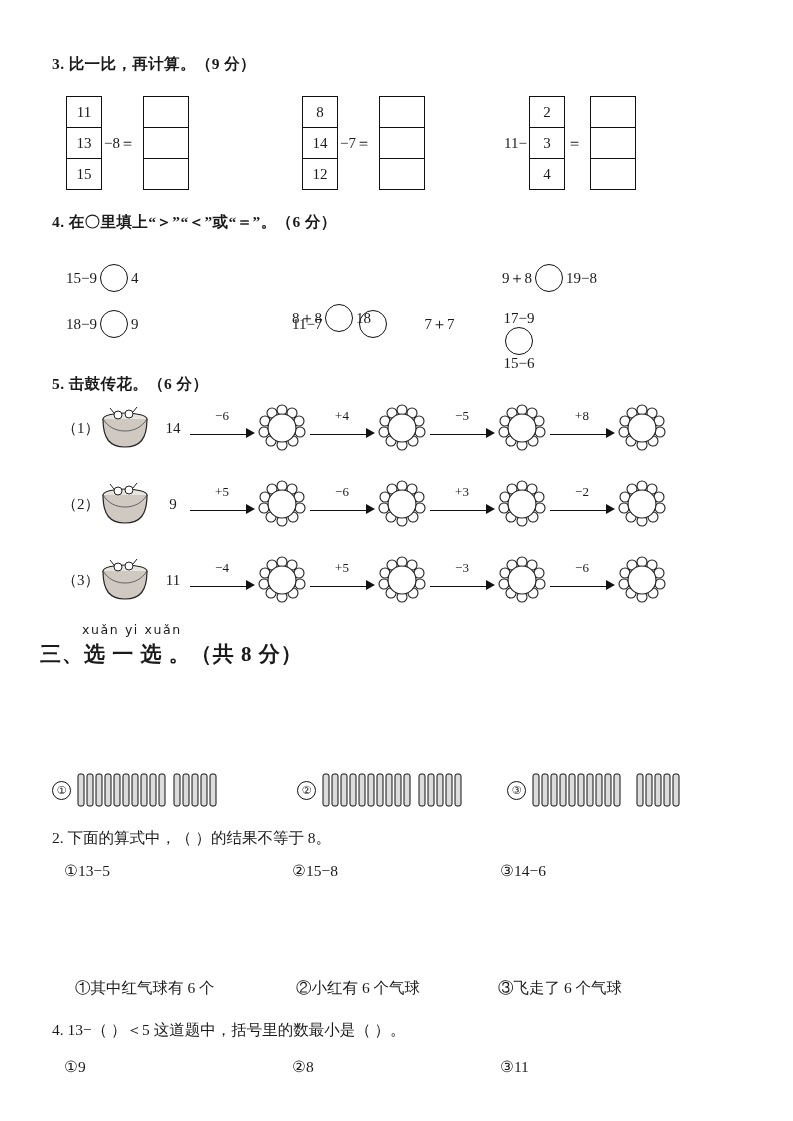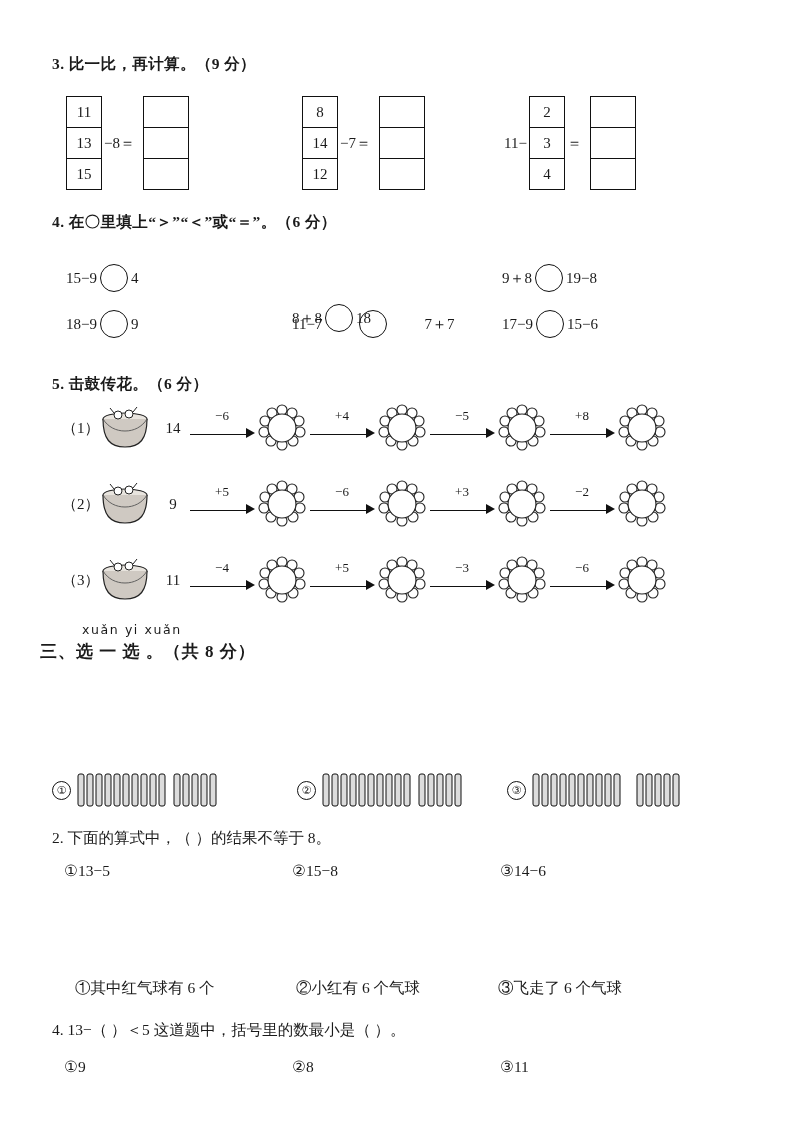--- a/index.html
+++ b/index.html
@@ -62,21 +62,21 @@
     border-top:1.4px solid #111;
   }
   .arrowhead{
     position:absolute;left:60px;top:20px;width:0;height:0;
     border-top:5px solid transparent;border-bottom:5px solid transparent;
     border-left:9px solid #111;
   }
   .flower{width:48px;height:48px;position:relative;}
   
   .pinyin{position:absolute;left:82px;top:622px;font-size:12.5px;letter-spacing:1.6px;font-family:"DejaVu Sans",sans-serif;}
-  .sechead{position:absolute;left:40px;top:640px;font-size:17px;font-weight:bold;letter-spacing:1px;}
+  .sechead{position:absolute;left:40px;top:640px;font-size:21px;font-weight:bold;letter-spacing:1px;}
   
   .t1{position:absolute;left:52px;top:688px;width:700px;font-size:15.5px;line-height:30px;}
   .t1 .l2{margin-left:34px;}
   .sticks{position:absolute;left:52px;top:770px;width:700px;height:50px;}
   .stickgrp{position:absolute;display:flex;align-items:center;}
   .circnum{
     display:inline-block;width:17px;height:17px;border:1.2px solid #111;border-radius:50%;
     font-size:11px;line-height:17px;text-align:center;margin-right:5px;
     font-family:"DejaVu Sans",sans-serif;
   }
@@ -162,21 +162,21 @@
     <div class="cmprow" style="left:14px;top:98px;">
       <span>18−9</span>
       <span class="circ"></span>
       <span>9</span>
     </div>
     <div class="cmprow" style="left:240px;top:98px;gap:34px;">
       <span>11−7</span>
       <span class="circ"></span>
       <span>7＋7</span>
     </div>
-    <div class="cmprow" style="left:450px;top:98px;">
+    <div class="cmprow" style="left:450px;top:98px;flex-direction:column;">
       <span>17−9</span>
       <span class="circ"></span>
       <span>15−6</span>
     </div>
   </div>
 
   <div class="sec5">
     <div class="head q-head">5. 击鼓传花。（6 分）</div>
 
     <div class="drumrow" style="left:10px;top:42px;">

